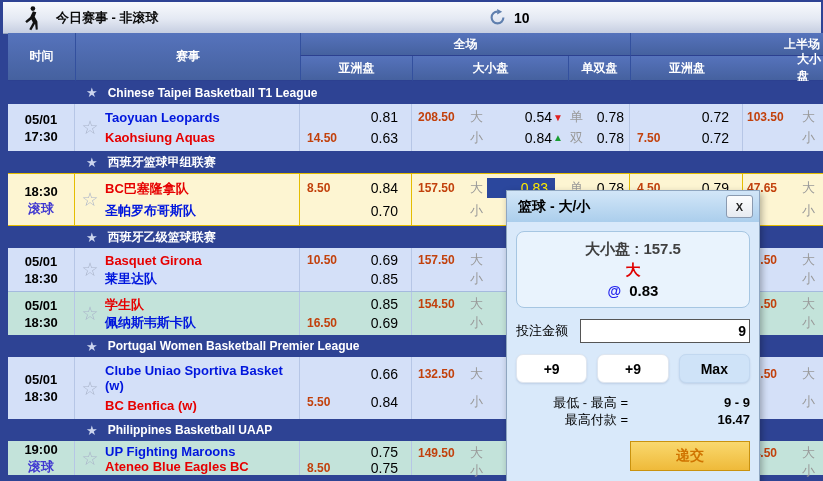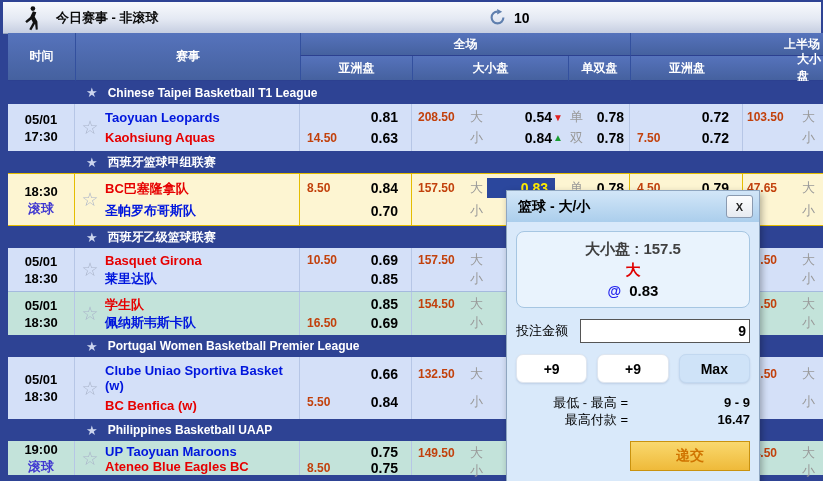--- a/index.html
+++ b/index.html
@@ -53,21 +53,21 @@
   .ah{width:112px;border-right:1px solid #b6c6e6;}
   .ou{width:156px;}
   .oe{width:62px;border-right:1px solid #b6c6e6;}
   .ah2{width:113px;border-right:1px solid #b6c6e6;}
   .ho{width:80px;}
   .live .ct,.live .cn,.live .ah,.live .oe,.live .ah2{border-right-color:#e4bd00;}
   .ln{display:flex;align-items:center;height:18px;}
   .lv{font-weight:bold;font-size:12px;color:#c2410c;}
   .ah .lv,.ah2 .lv{padding-left:7px;flex:1;}
   .ah .od,.ah2 .od{padding-right:13px;}
-  .od{font-weight:bold;font-size:14px;color:#000;cursor:pointer;white-space:nowrap;}
+  .od{font-weight:normal;font-size:14px;color:#000;cursor:pointer;white-space:nowrap;}
   .ou .lv{width:52px;padding-left:6px;flex:0 0 auto;}
   .lab{color:#999;font-size:13px;width:17px;flex:0 0 auto;}
   .ou .od{flex:1;text-align:right;}
   .tr{width:15px;font-size:10px;padding-left:1px;flex:0 0 auto;}
   .tr.dn{color:#e02020;}
   .tr.up{color:#1a9e33;}
   .oe .lab{padding-left:2px;}
   .oe .od{flex:1;text-align:right;padding-right:5px;}
   .ho .lv{width:49px;padding-left:4px;flex:0 0 auto;}
   .ho .lab{margin-left:6px;}
@@ -493,21 +493,21 @@
       <span>Philippines Basketball UAAP</span>
     </div>
 
     <div class="row grn h34">
       <div class="ct">
         <div>19:00</div>
         <div class="t-live">滚球</div>
       </div>
       <div class="cs">☆</div>
       <div class="cn">
-        <div><span class="t-blue">UP Taoyuan Maroons</span></div>
+        <div><span class="t-blue">UP Fighting Maroons</span></div>
         <div><span class="t-red">Ateneo Blue Eagles BC</span></div>
       </div>
       <div class="cell ah">
         <div class="ln">
             <span class="lv"></span>
             <span class="od">0.75</span>
           </div>
         <div class="ln">
             <span class="lv">8.50</span>
             <span class="od">0.75</span>

